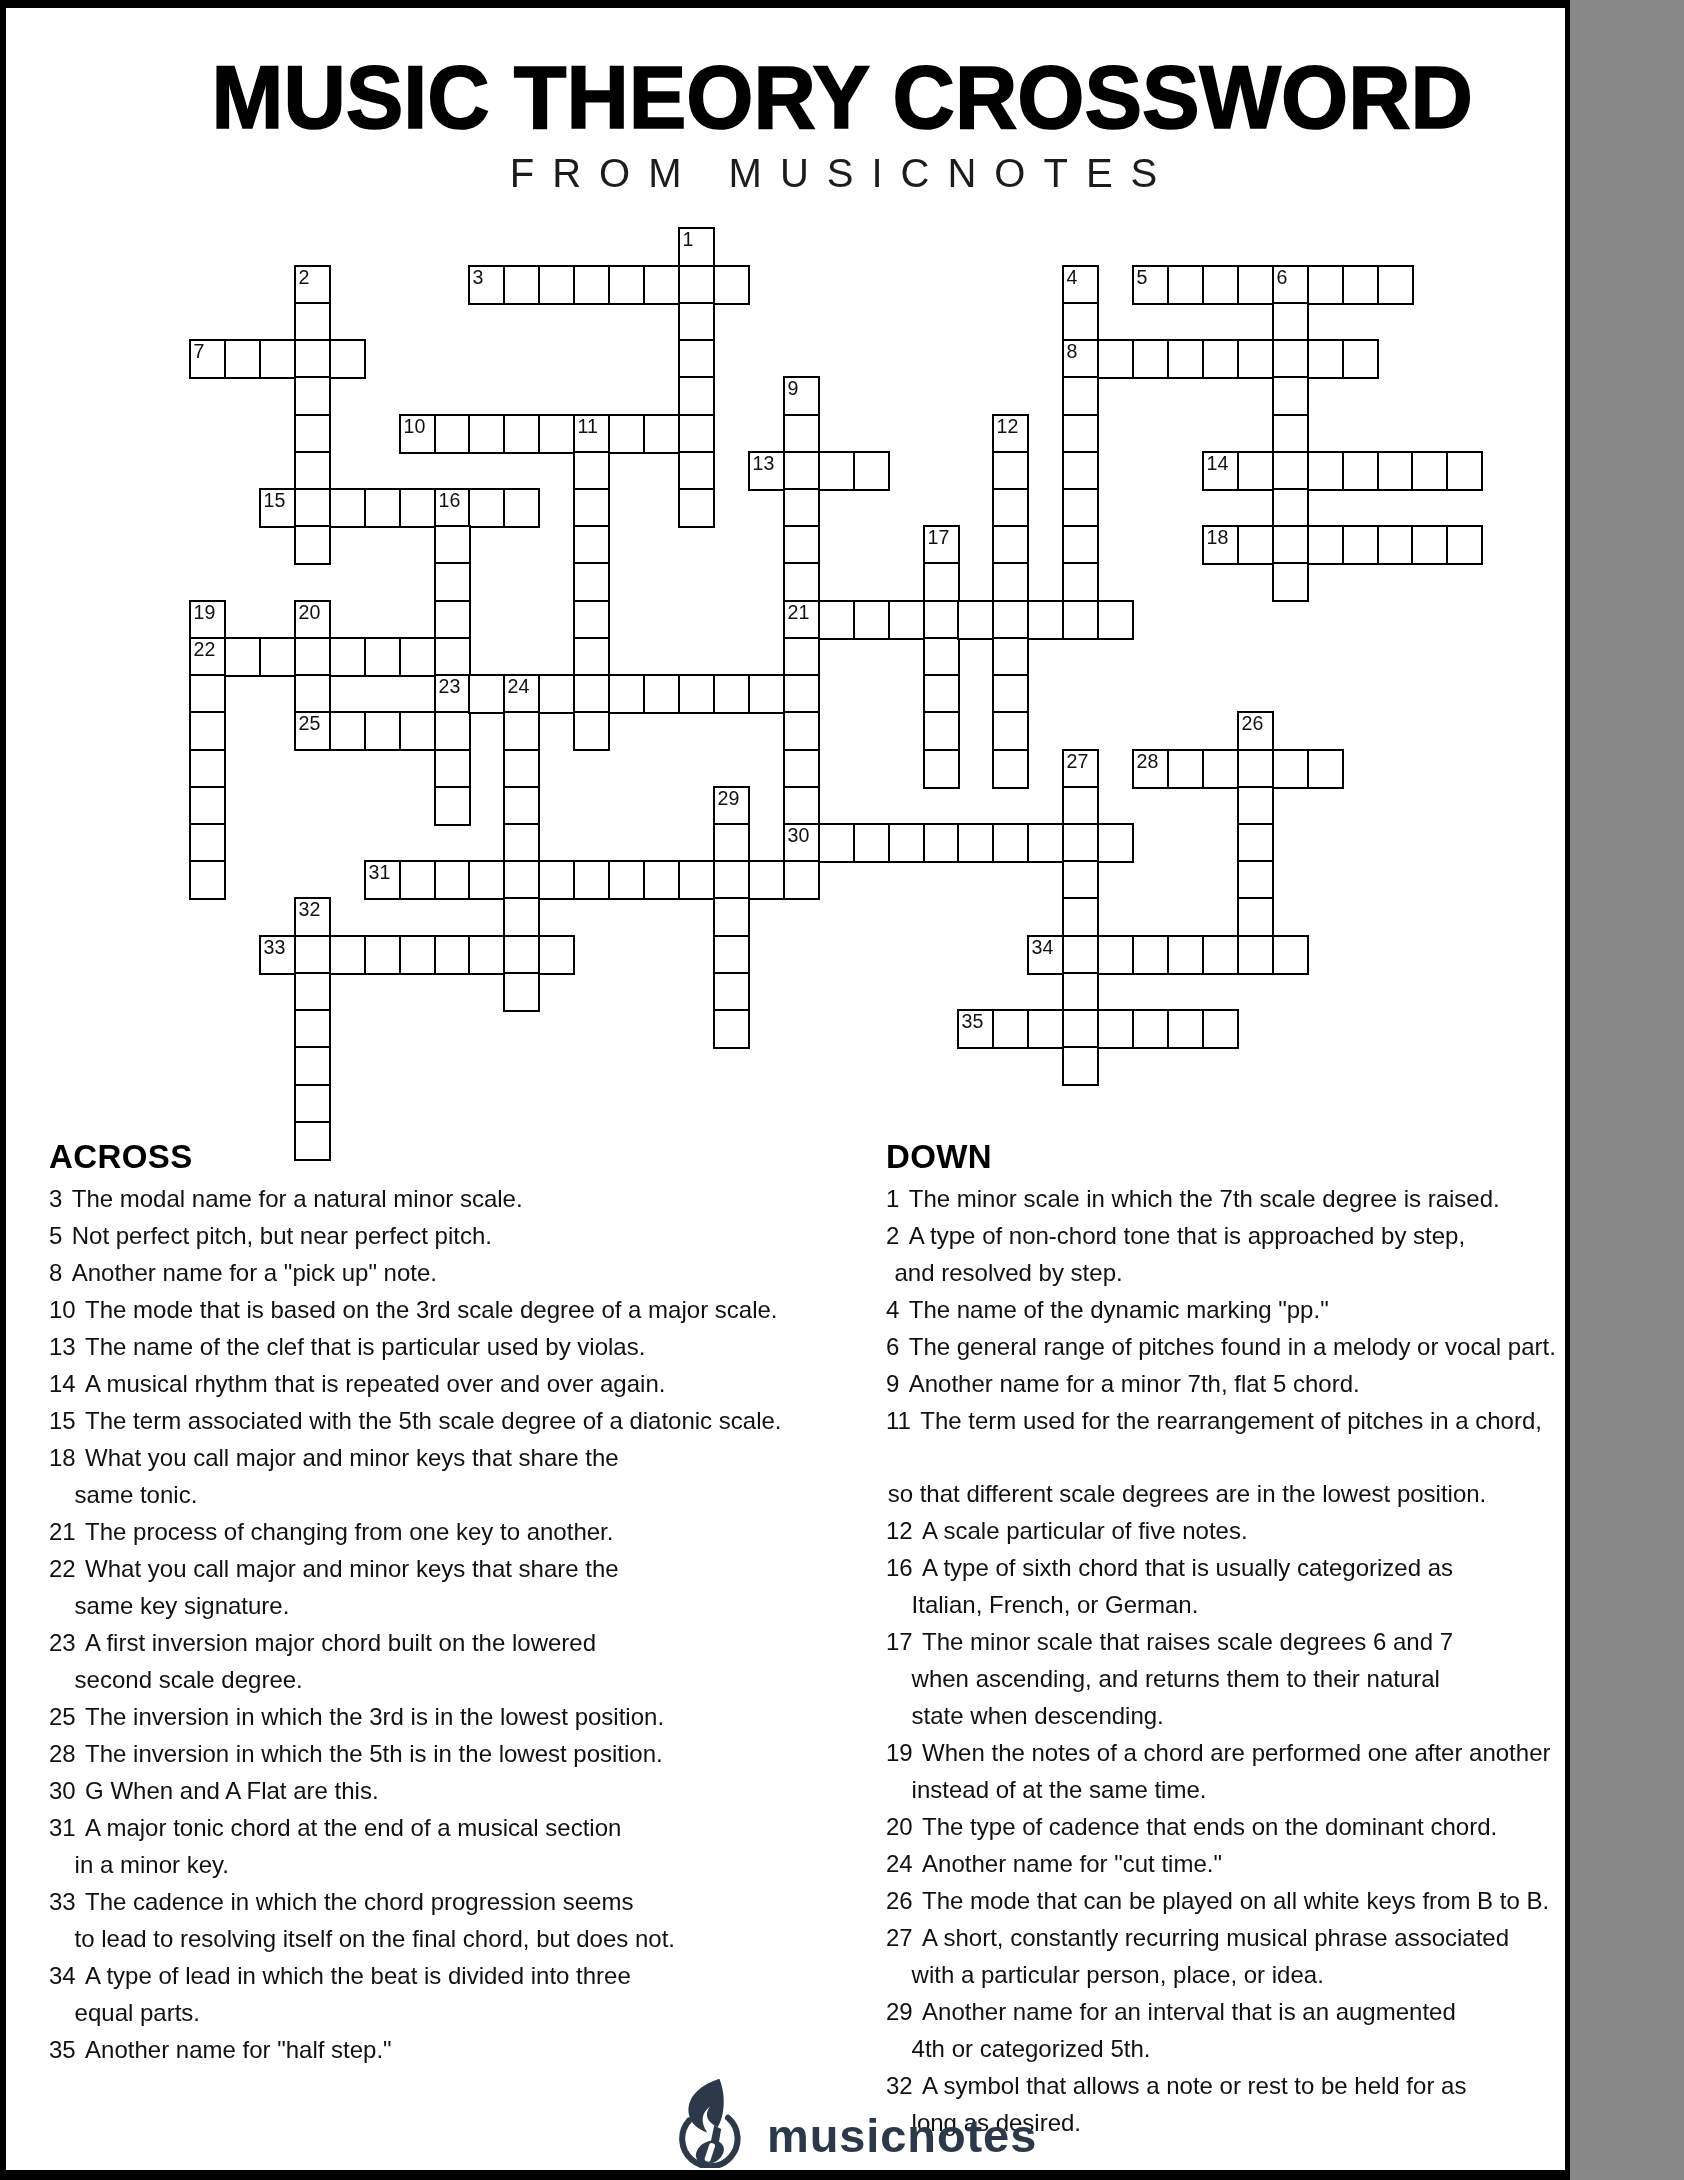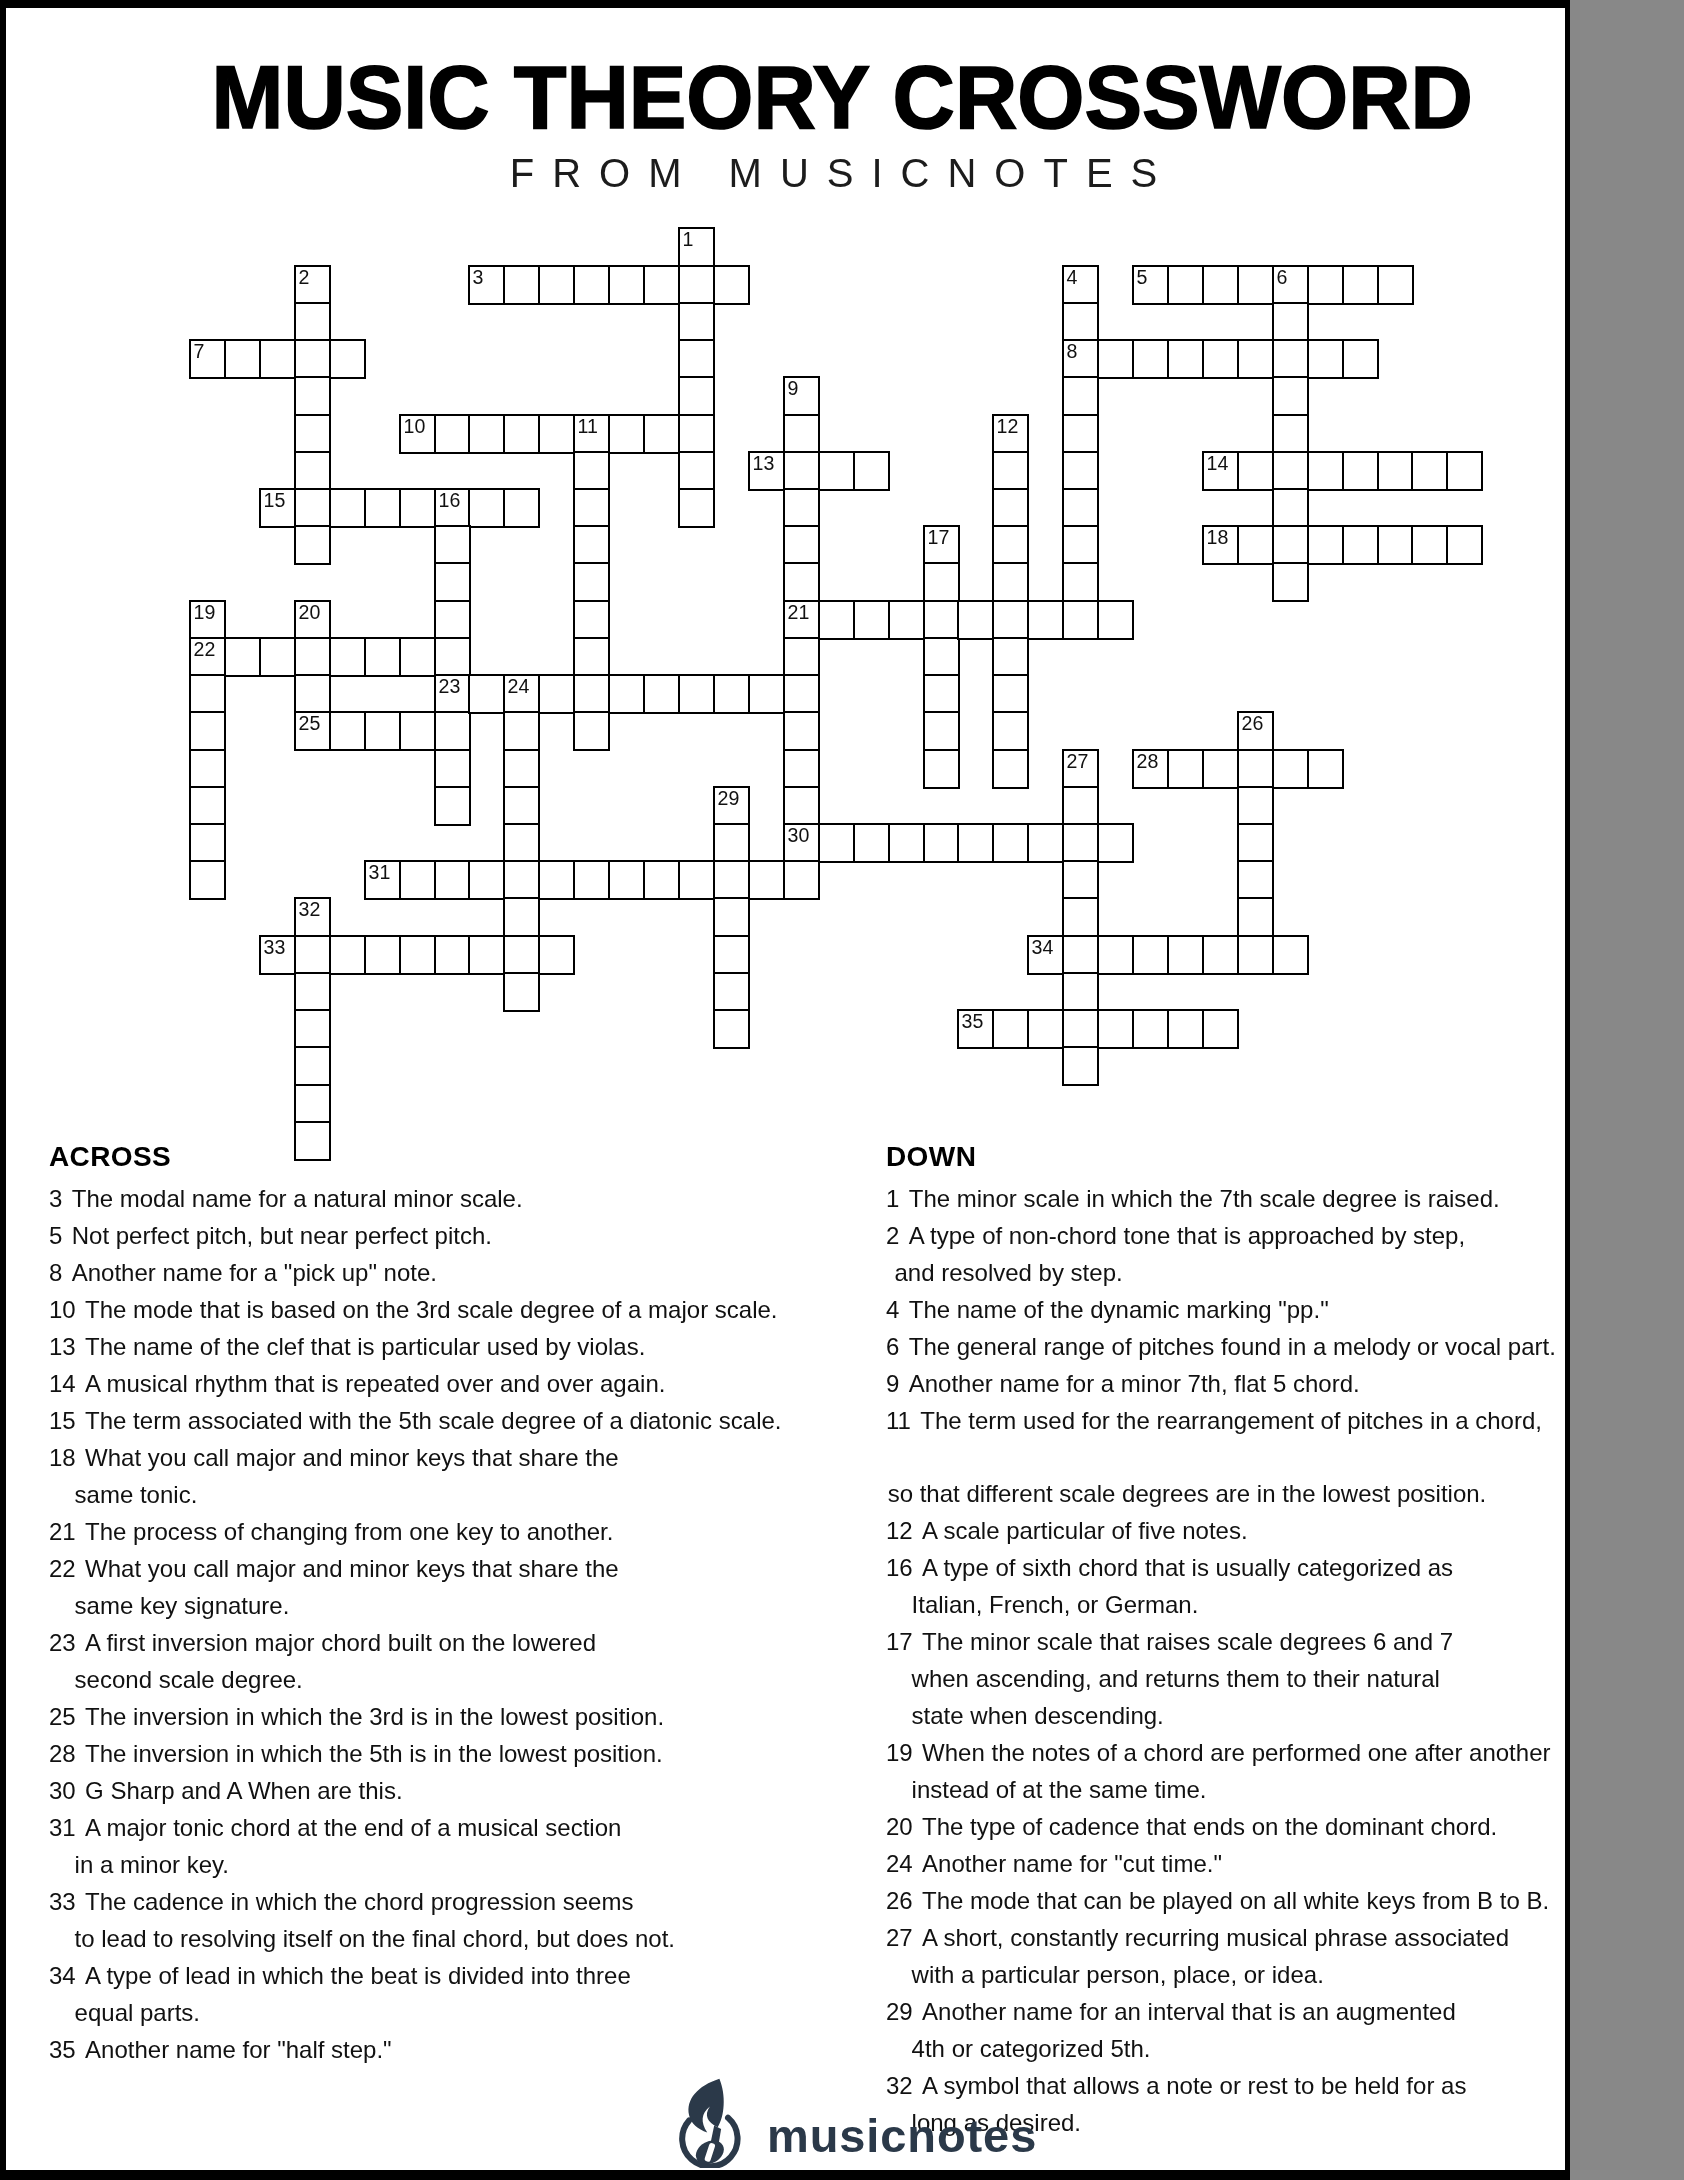--- a/index.html
+++ b/index.html
@@ -18,21 +18,21 @@
                  letter-spacing:18px;color:#1c1c1c;white-space:nowrap;}
 
   #grid{position:absolute;left:0;top:0;width:1685px;height:1193px;}
   .cell{position:absolute;width:37px;height:40px;box-sizing:border-box;
         border:2.6px solid #000;background:#fff;}
   .cnum{position:absolute;top:0px;left:2.6px;font-size:19.6px;line-height:21px;color:#111;}
 
   .clues{position:absolute;top:1141px;}
   .clues-across{left:49px;width:852px;}
   .clues-down{left:886px;width:796px;}
-  .clues-header{font-size:28px;font-weight:700;line-height:32px;margin-bottom:6.8px;letter-spacing:0.4px;}
+  .clues-header{font-size:33px;font-weight:700;line-height:32px;margin-bottom:6.8px;letter-spacing:0.4px;}
   .clue-line{font-size:24px;line-height:37px;white-space:nowrap;color:#111;}
   .clue-line.cont{padding-left:25.6px;}
   .clue-num{margin-right:9.4px;}
 
   .logo{position:absolute;left:670px;top:2078px;display:flex;align-items:center;z-index:30;}
   .logo svg{display:block;}
   .logo-text{font-size:47px;font-weight:700;color:#2b3949;letter-spacing:0.9px;margin-left:19px;
              margin-top:24px;}
 </style>
 </head>
@@ -386,21 +386,21 @@
         <div class="clue-line"><span class="clue-num">15</span><span>The term associated with the 5th scale degree of a diatonic scale.</span></div>
         <div class="clue-line"><span class="clue-num">18</span><span>What you call major and minor keys that share the</span></div>
         <div class="clue-line cont">same tonic.</div>
         <div class="clue-line"><span class="clue-num">21</span><span>The process of changing from one key to another.</span></div>
         <div class="clue-line"><span class="clue-num">22</span><span>What you call major and minor keys that share the</span></div>
         <div class="clue-line cont">same key signature.</div>
         <div class="clue-line"><span class="clue-num">23</span><span>A first inversion major chord built on the lowered</span></div>
         <div class="clue-line cont">second scale degree.</div>
         <div class="clue-line"><span class="clue-num">25</span><span>The inversion in which the 3rd is in the lowest position.</span></div>
         <div class="clue-line"><span class="clue-num">28</span><span>The inversion in which the 5th is in the lowest position.</span></div>
-        <div class="clue-line"><span class="clue-num">30</span><span>G Sharp and A When are this.</span></div>
+        <div class="clue-line"><span class="clue-num">30</span><span>G When and A Flat are this.</span></div>
         <div class="clue-line"><span class="clue-num">31</span><span>A major tonic chord at the end of a musical section</span></div>
         <div class="clue-line cont">in a minor key.</div>
         <div class="clue-line"><span class="clue-num">33</span><span>The cadence in which the chord progression seems</span></div>
         <div class="clue-line cont">to lead to resolving itself on the final chord, but does not.</div>
         <div class="clue-line"><span class="clue-num">34</span><span>A type of lead in which the beat is divided into three</span></div>
         <div class="clue-line cont">equal parts.</div>
         <div class="clue-line"><span class="clue-num">35</span><span>Another name for "half step."</span></div>
       </div>
   </div>
 

